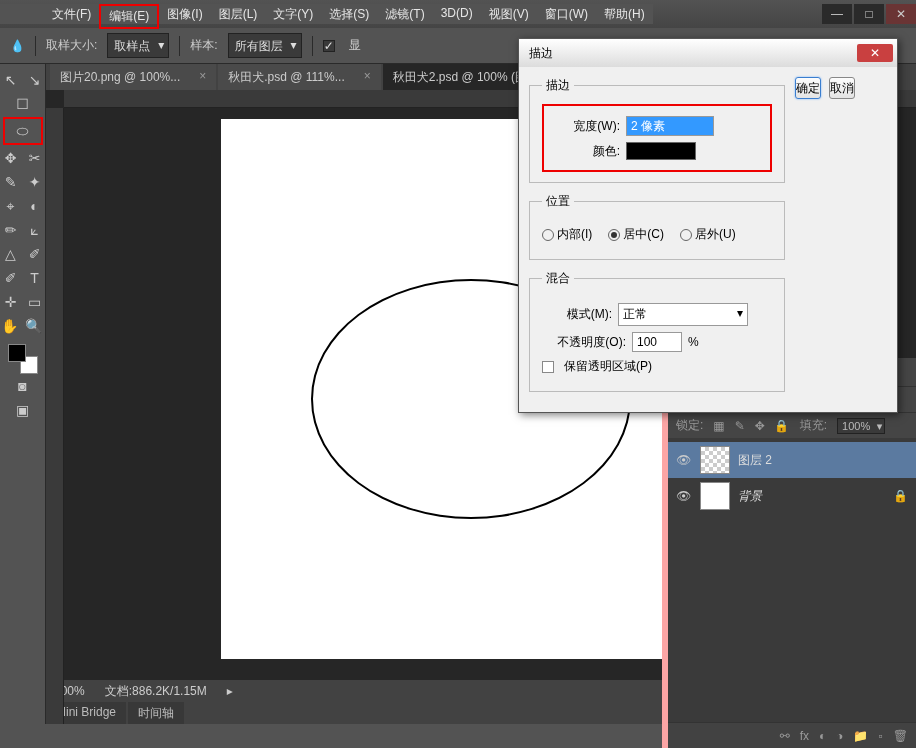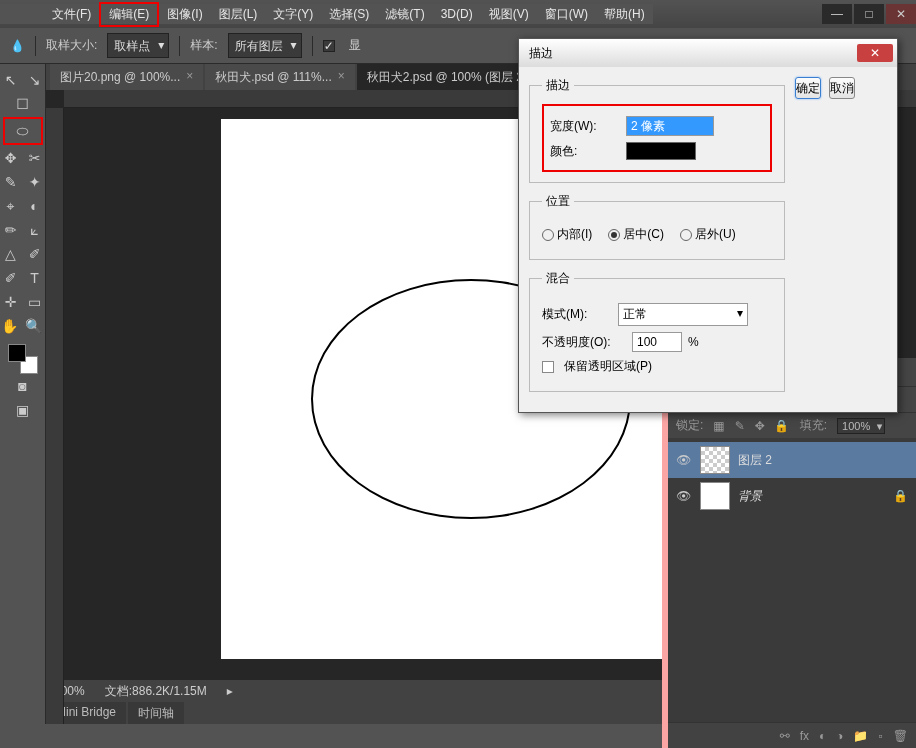--- a/index.html
+++ b/index.html
@@ -2,39 +2,39 @@
 <html><head>
 <meta charset="utf-8">
 <style>
 *{margin:0;padding:0;box-sizing:border-box;font-family:"Microsoft YaHei",sans-serif;font-size:12px;user-select:none}
 body{background:#535353;width:916px;height:748px;overflow:hidden;position:relative}
 .titlebar{height:28px;background:linear-gradient(#535353,#454545);display:flex;align-items:center;justify-content:space-between}
 .ps-logo{width:42px;height:28px;display:flex;align-items:center;justify-content:center;color:#6daee6;font-weight:bold;font-size:14px}
 .winbtns{display:flex}
 .winbtn{width:30px;height:20px;background:#2a2a2a;display:flex;align-items:center;justify-content:center;color:#ccc;margin-left:2px;cursor:pointer}
 .winbtn.close{background:#6a3434}
-.menubar{height:20px;background:#535353;display:flex;align-items:center;padding-left:44px;color:#e6e6e6;position:absolute;top:4px;left:0}
+.menubar{height:20px;background:#535353;display:flex;align-items:flex-start;padding-left:44px;color:#e6e6e6;position:absolute;top:4px;left:0}
 .menu-item{padding:2px 8px;cursor:pointer}
 .menu-item.hl{border:2px solid #e00}
 .optbar{height:36px;background:#535353;border-bottom:1px solid #2a2a2a;display:flex;align-items:center;padding:0 10px;color:#ccc;gap:10px}
 .dropdown{background:#3a3a3a;border:1px solid #222;padding:4px 18px 2px 6px;color:#ddd;position:relative}
 .dropdown::after{content:"▾";position:absolute;right:4px}
 .vbar{width:1px;height:20px;background:#2a2a2a}
 .checkbox{display:inline-block;width:12px;height:12px;background:#3a3a3a;border:1px solid #222;margin-right:4px;text-align:center;line-height:10px;color:#ddd}
 .main{display:flex;height:660px}
 .toolbar{width:46px;background:#535353;border-right:1px solid #2a2a2a;padding:4px 0;display:flex;flex-direction:column;align-items:center}
 .tool{width:22px;height:22px;margin:1px;display:flex;align-items:center;justify-content:center;color:#ccc;cursor:pointer;font-size:14px}
 .tool.hl{border:2px solid #e00;width:40px;height:28px}
 .tool-row{display:flex}
 .colorsw{width:30px;height:30px;position:relative;margin-top:6px}
 .colorsw .fg{width:18px;height:18px;background:#000;border:1px solid #888;position:absolute;top:0;left:0}
 .colorsw .bg{width:18px;height:18px;background:#fff;border:1px solid #888;position:absolute;bottom:0;right:0}
 .workarea{flex:1;background:#262626;position:relative;display:flex;flex-direction:column}
 .tabs{height:26px;display:flex;background:#424242;padding-left:4px}
-.tab{padding:5px 10px;color:#ccc;background:#4a4a4a;margin-right:2px;cursor:pointer;display:flex;gap:6px}
+.tab{padding:5px 10px;color:#ccc;background:#4a4a4a;margin-right:2px;cursor:pointer;display:flex;gap:19px}
 .tab.active{background:#262626}
 .tab .x{color:#999;cursor:pointer}
 .ruler-h{height:18px;background:#3a3a3a;border-bottom:1px solid #222;margin-left:18px}
 .ruler-v{width:18px;background:#3a3a3a;border-right:1px solid #222;position:absolute;top:44px;bottom:0;left:0}
 .canvas-area{flex:1;position:relative;display:flex;align-items:center;justify-content:center}
 .canvas{width:540px;height:540px;background:#fff;position:relative;margin-left:20px;margin-top:-10px}
 .ellipse{position:absolute;left:90px;top:160px;width:320px;height:240px;border:2px solid #000;border-radius:50%}
 .statusbar{height:22px;background:#424242;display:flex;align-items:center;padding:0 8px;color:#ccc;gap:20px}
 .bottom-tabs{height:22px;background:#424242;display:flex;color:#bbb}
 .bottom-tab{padding:3px 10px;background:#383838;margin-right:2px}
@@ -54,21 +54,21 @@
 .dlg-title{height:28px;background:linear-gradient(#fff,#dcdcdc);display:flex;align-items:center;justify-content:space-between;padding:0 4px 0 10px;font-size:12px}
 .dlg-close{width:36px;height:18px;background:#c94040;color:#fff;display:flex;align-items:center;justify-content:center;border-radius:2px;cursor:pointer}
 .dlg-body{padding:10px;display:flex;gap:10px}
 .dlg-left{flex:1}
 .dlg-right{width:92px;display:flex;flex-direction:row;gap:8px}
 .dlg-btn{height:22px;background:linear-gradient(#fdfdfd,#e3e3e3);border:1px solid #888;border-radius:3px;display:flex;align-items:center;justify-content:center;cursor:pointer}
 .dlg-btn.primary{border:1px solid #3a7ecf;box-shadow:0 0 2px #6af}
 fieldset{border:1px solid #bbb;margin-bottom:10px;padding:10px 12px}
 legend{padding:0 4px}
 .field-row{display:flex;align-items:center;margin:6px 0;gap:6px}
-.field-row label{width:70px;text-align:left}
+.field-row label{width:70px;text-align:right}
 .txt-in{border:1px solid #999;padding:2px 4px;width:88px;background:#fff}
 .txt-in.sel{background:#3399ff;color:#fff}
 .color-sw{width:70px;height:18px;background:#000;border:1px solid #666;cursor:pointer}
 .hl-box{border:2px solid #e00;padding:4px 6px}
 .radio{display:inline-block;width:12px;height:12px;border:1px solid #666;border-radius:50%;margin-right:3px;position:relative;vertical-align:middle}
 .radio.on::after{content:"";width:6px;height:6px;background:#333;border-radius:50%;position:absolute;top:2px;left:2px}
 .sel-dd{border:1px solid #999;padding:2px 4px;width:130px;background:#fff;position:relative}
 .sel-dd::after{content:"▾";position:absolute;right:4px}
 .icon-row{display:flex;gap:10px;color:#999;align-items:center}
 .ico{cursor:pointer}

